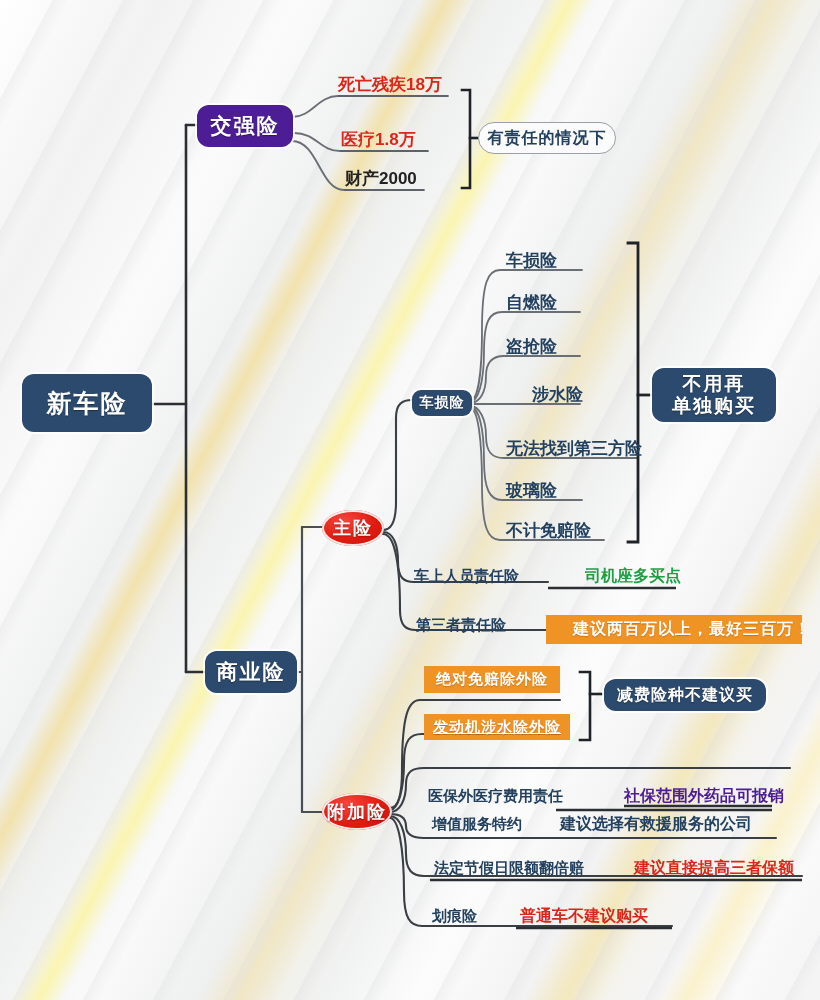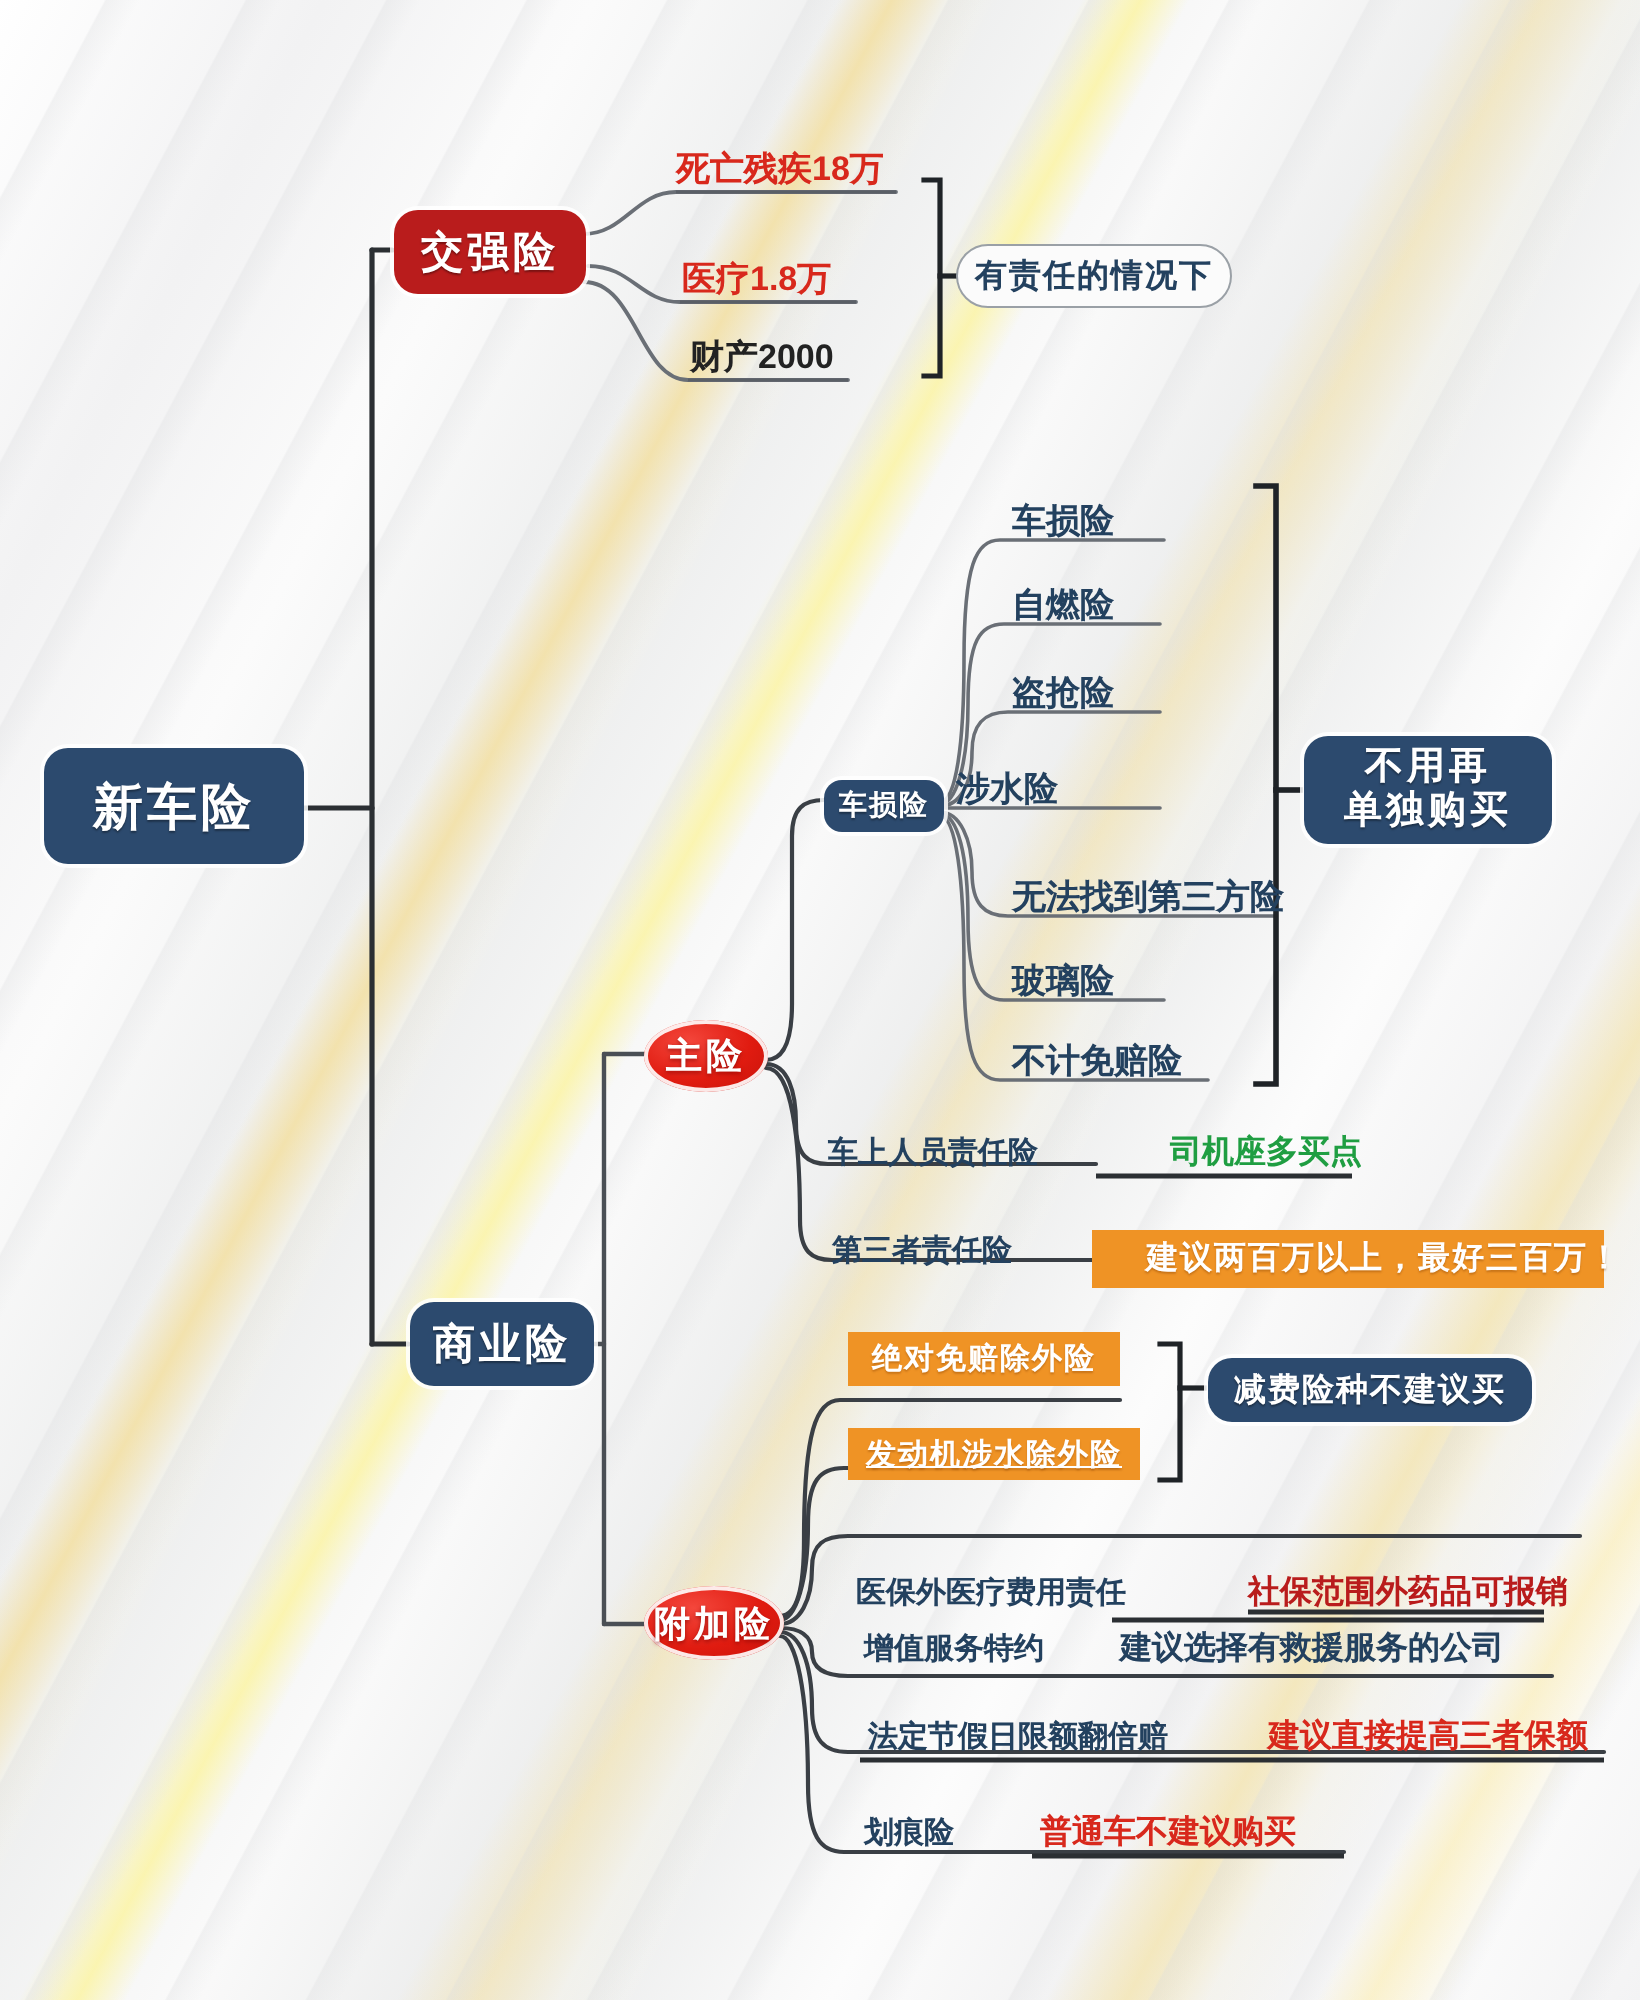--- a/index.html
+++ b/index.html
@@ -33,21 +33,21 @@
   .node{position:absolute;box-sizing:border-box;white-space:nowrap;}
 
   .nd-dark{
     background:#2c4a6e;color:#fff;border-radius:12px;
     font-weight:bold;letter-spacing:2px;
     display:flex;align-items:center;justify-content:center;
     box-shadow:0 0 0 2px rgba(255,255,255,.85);
     text-shadow:0 1px 1px rgba(0,0,0,.35);
   }
   .nd-charcoal{
-    background:#b91c1c;color:#fff;border-radius:12px;
+    background:#4c1d95;color:#fff;border-radius:12px;
     font-weight:bold;letter-spacing:2px;
     display:flex;align-items:center;justify-content:center;
     box-shadow:0 0 0 2px rgba(255,255,255,.85);
     text-shadow:0 1px 1px rgba(0,0,0,.35);
   }
   .nd-white{
     background:#fbfbfb;color:#23415f;border:1.6px solid #9aa0a6;border-radius:16px;
     font-weight:bold;letter-spacing:1px;
     display:flex;align-items:center;justify-content:center;
   }
@@ -64,21 +64,21 @@
     display:flex;align-items:center;justify-content:center;
     text-shadow:0 1px 1px rgba(130,60,0,.35);
   }
 
   
   .leaf{position:absolute;white-space:nowrap;font-weight:bold;}
   .leaf.navy{color:#23415f;}
   .leaf.red{color:#d8281c;}
   .leaf.dark{color:#222;}
   .leaf.green{color:#1f9e42;margin-left:22px;}
-  .leaf.black{color:#b91c1c;}
+  .leaf.black{color:#4c1d95;}
 </style>
 </head>
 <body>
 
 <div id="stage">
 
   <div class="bg"></div>
   <div class="bg2"></div>
   <div class="bgstreaks"></div>
 
@@ -183,21 +183,21 @@
     <span>主险</span>
   </div>
 
   <div class="node nd-dark" style="left:412px;top:390px;width:60px;height:26px;font-size:14px;border-radius:9px;letter-spacing:1px;">
     <span>车损险</span>
   </div>
 
   <div class="leaf navy" style="left:506px;top:249px;font-size:17px;">车损险</div>
   <div class="leaf navy" style="left:506px;top:291px;font-size:17px;">自燃险</div>
   <div class="leaf navy" style="left:506px;top:335px;font-size:17px;">盗抢险</div>
-  <div class="leaf navy" style="left:478px;top:383px;font-size:17px;">涉水险</div>
+  <div class="leaf navy" style="left:532px;top:383px;font-size:17px;">涉水险</div>
   <div class="leaf navy" style="left:506px;top:437px;font-size:17px;">无法找到第三方险</div>
   <div class="leaf navy" style="left:506px;top:479px;font-size:17px;">玻璃险</div>
   <div class="leaf navy" style="left:506px;top:519px;font-size:17px;">不计免赔险</div>
 
   <div class="node nd-dark" style="left:652px;top:368px;width:124px;height:54px;font-size:19px;flex-direction:column;line-height:1.15;">
     <span>不用再</span>
     <span>单独购买</span>
   </div>
 
   <div class="leaf navy" style="left:414px;top:567px;font-size:15px;">车上人员责任险</div>

